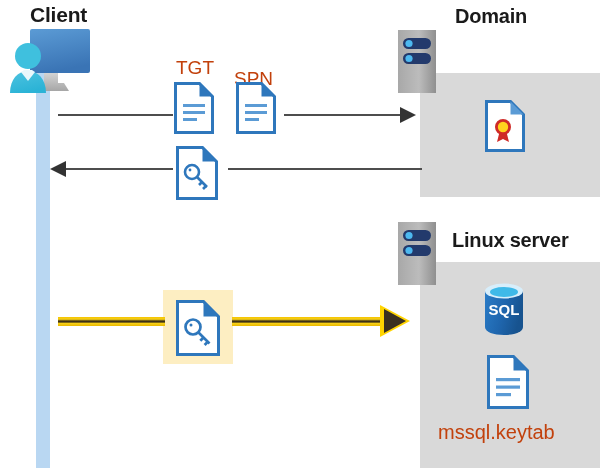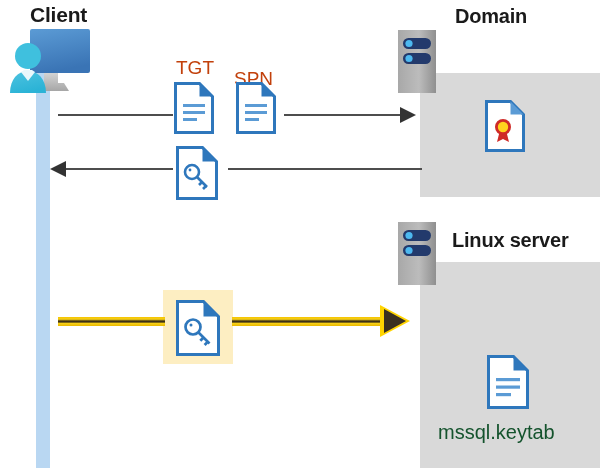--- a/index.html
+++ b/index.html
@@ -19,21 +19,21 @@
   
   .abs { position: absolute; }
 
   
   .label-bold {
     font-weight: bold;
     color: #1a1a1a;
     letter-spacing: -0.2px;
   }
   .label-plain {
-    color: #14532d;
+    color: #c2410c;
   }
 
   #client-label {
     left: 30px; top: 2px;
     font-size: 21px;
     line-height: 25px;
   }
   #dc-label {
     left: 455px; top: 4px;
     font-size: 20px;
@@ -302,20 +302,35 @@
         </linearGradient>
       </defs>
       <rect x="0" y="0" width="38" height="63" fill="url(#rackGrad2)"></rect>
       <rect x="5" y="8" width="28" height="11" rx="5.5" fill="#233a6c"></rect>
       <circle cx="11" cy="13.5" r="3.6" fill="#4db9f0"></circle>
       <rect x="5" y="23" width="28" height="11" rx="5.5" fill="#233a6c"></rect>
       <circle cx="11" cy="28.5" r="3.6" fill="#4db9f0"></circle>
     </svg>
   </div>
 
+  <div class="icon-wrap" id="sql-icon">
+    <svg width="48" height="56" viewBox="0 0 48 56" xmlns="http://www.w3.org/2000/svg">
+      <defs>
+        <linearGradient id="sqlBody" x1="0" y1="0" x2="1" y2="0.3">
+          <stop offset="0%" stop-color="#2a7cc7"></stop>
+          <stop offset="55%" stop-color="#1f66ae"></stop>
+          <stop offset="100%" stop-color="#17538f"></stop>
+        </linearGradient>
+      </defs>
+      <path d="M5 9 h38 v36 c0 5 -8.5 8 -19 8 c-10.5 0 -19 -3 -19 -8 z" fill="url(#sqlBody)"></path>
+      <ellipse cx="24" cy="9" rx="19" ry="7.5" fill="#d7eefb"></ellipse>
+      <ellipse cx="24" cy="10" rx="14" ry="5" fill="#3fb9e8"></ellipse>
+      <text x="24" y="33" font-family="Liberation Sans, sans-serif" font-size="15" font-weight="bold" fill="#ffffff" text-anchor="middle">SQL</text>
+    </svg>
+  </div>
 
   <div class="icon-wrap" id="keytab-doc">
     <svg width="42" height="54" viewBox="0 0 42 54" xmlns="http://www.w3.org/2000/svg">
       <path d="M1.5 1.5 h25 l14 14 v37 h-39 z" fill="#ffffff" stroke="#2e77bc" stroke-width="3"></path>
       <path d="M26.5 1.5 l14 14 h-14 z" fill="#2e77bc"></path>
       <rect x="9" y="23" width="24" height="3.2" fill="#5b9bd5"></rect>
       <rect x="9" y="30.5" width="24" height="3.2" fill="#5b9bd5"></rect>
       <rect x="9" y="38" width="15" height="3.2" fill="#5b9bd5"></rect>
     </svg>
   </div>

